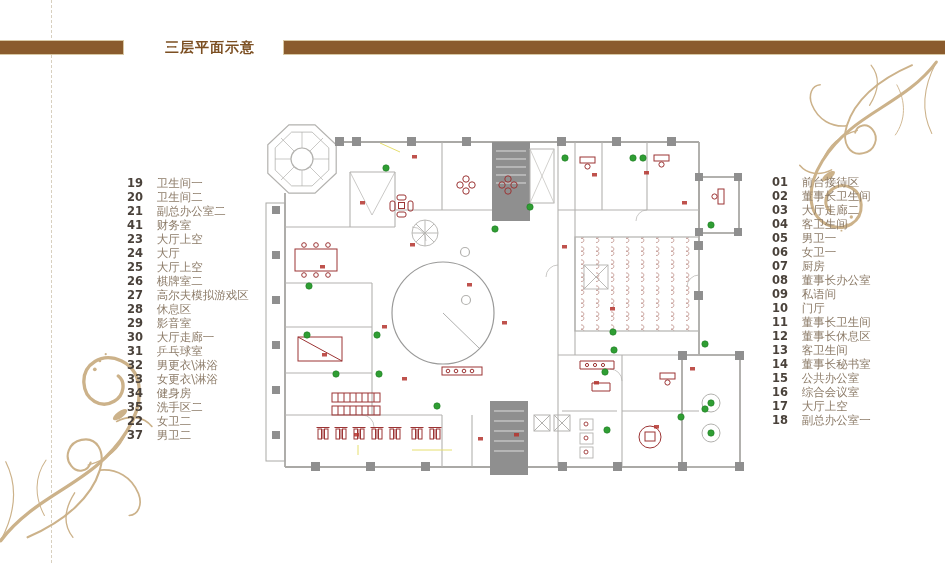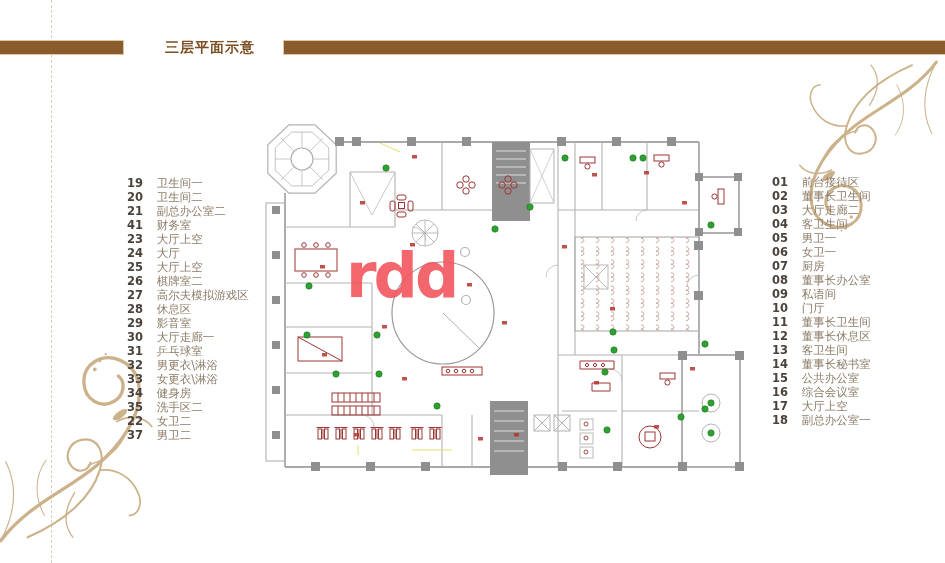--- a/index.html
+++ b/index.html
@@ -469,16 +469,15 @@
         <circle cx="449" cy="288" r="3.2"></circle>
           <circle cx="449" cy="318" r="3.2"></circle>
       </g>
 
       <g stroke="#e6df6e" stroke-width="1" fill="none">
         <path d="M118,28 l20,9"></path>
           <path d="M96,330 v10"></path>
           <path d="M150,335 h40"></path>
       </g>
     </svg>
-    <div class="watermark" style="color: rgb(242, 86, 94);">rdd</div>
   </div>
 
 </div>
 
 </body></html>

